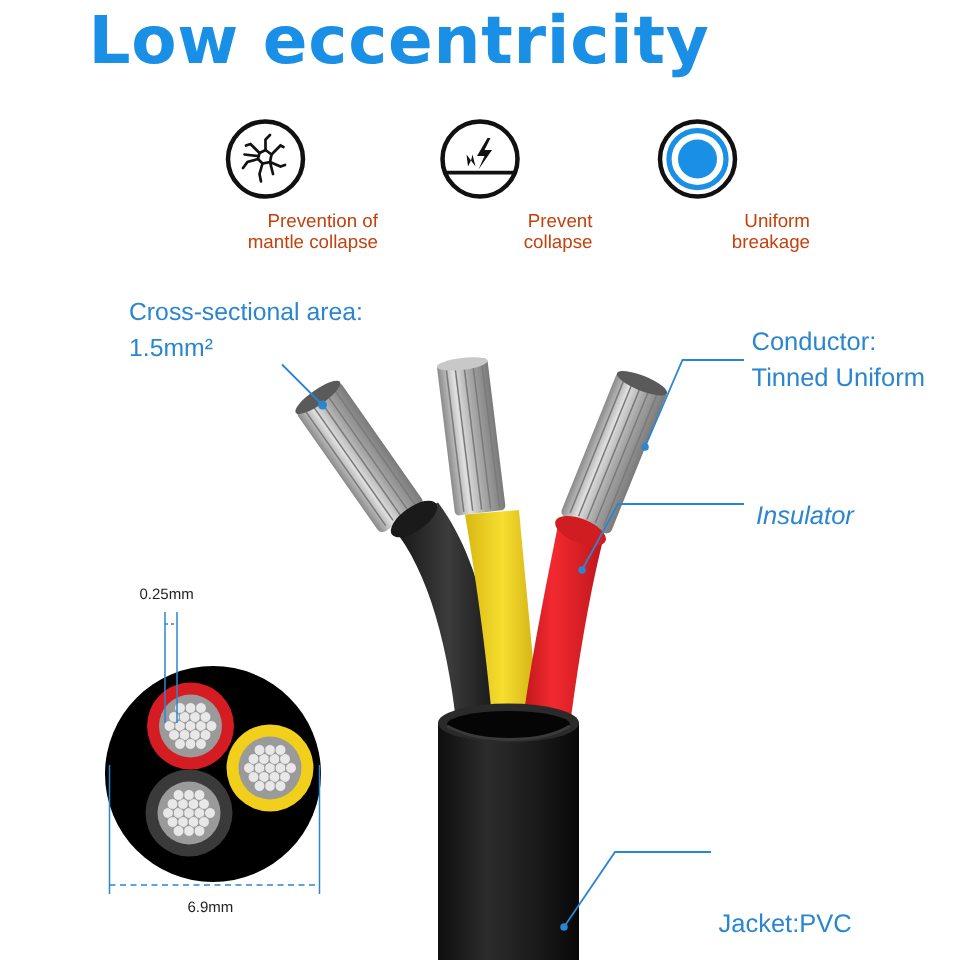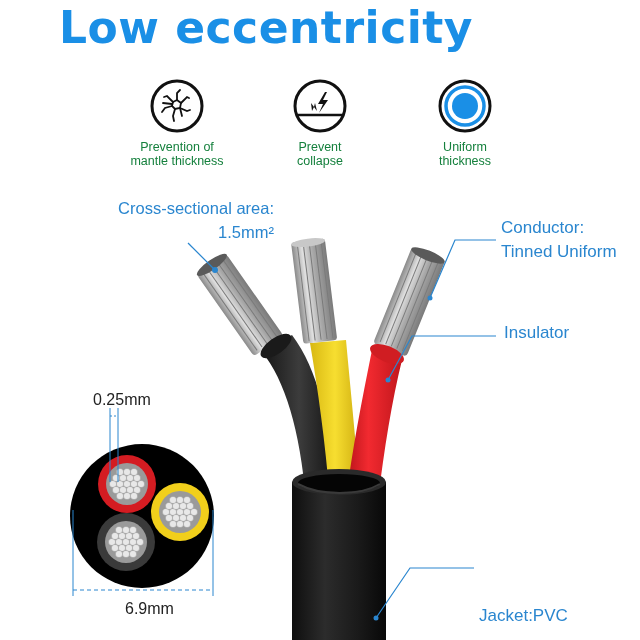--- a/index.html
+++ b/index.html
@@ -14,28 +14,28 @@
     font-family: "DejaVu Sans", sans-serif; font-weight: bold;
     font-size: 44px; letter-spacing: 0.5px;
     color: #1a8fe6;
   }
   .feature {
     position: absolute; top: 78px; width: 150px;
     text-align: center;
   }
   .feature svg { display: block; margin: 0 auto; }
   .feature .flabel {
-    font-size: 12.5px; line-height: 14px; color: #15803d; margin-top: 6px;
+    font-size: 12.5px; line-height: 14px; color: #c2410c; margin-top: 6px; text-align: right;
   }
   .callout {
     position: absolute; color: #2a86cf;
     font-size: 17px; line-height: 24px;
   }
-  .callout.small { font-size: 16.5px; line-height: 24px; text-align: right; }
-  .dim { position: absolute; color: #222; font-size: 16px; }
+  .callout.small { font-size: 16.5px; line-height: 24px; text-align: left; }
+  .dim { position: absolute; color: #222; font-size: 10px; }
   svg.art { position: absolute; left: 0; top: 0; }
 </style>
 </head>
 <body>
 
 <div class="title">Low eccentricity</div>
 
 <div class="feature" style="left:102px;">
   <svg width="56" height="56" viewBox="0 0 56 56">
     <circle cx="28" cy="28" r="25" fill="#fff" stroke="#111" stroke-width="3"></circle>
@@ -46,21 +46,21 @@
       <path d="M32 25 L38 19 L40 20"></path>
       <path d="M31 30 L38 33 L41 32"></path>
       <path d="M26 31 L24 38 L25 43"></path>
       <path d="M23 28 L16 30 L13 34"></path>
       <path d="M31 30 L33 38"></path>
       <path d="M23 26 L14 25"></path>
     </g>
   </svg>
   <div class="flabel">
     <div>Prevention of</div>
-    <div>mantle thickness</div>
+    <div>mantle collapse</div>
   </div>
 </div>
 
 <div class="feature" style="left:245px;">
   <svg width="56" height="56" viewBox="0 0 56 56">
     <circle cx="28" cy="28" r="25" fill="#fff" stroke="#111" stroke-width="3"></circle>
     <line x1="5" y1="37" x2="51" y2="37" stroke="#111" stroke-width="2.5"></line>
     <path d="M33 14 L26 26 L31 26 L27 35 L36 22 L31 22 L35 14 Z" fill="#111"></path>
     <path d="M19 25 L20 33 L22 29 L25 33 L23 25 L22 29 Z" fill="#111"></path>
   </svg>
@@ -71,21 +71,21 @@
 </div>
 
 <div class="feature" style="left:390px;">
   <svg width="56" height="56" viewBox="0 0 56 56">
     <circle cx="28" cy="28" r="25" fill="#fff" stroke="#111" stroke-width="3"></circle>
     <circle cx="28" cy="28" r="19" fill="#fff" stroke="#1a8fe6" stroke-width="3.5"></circle>
     <circle cx="28" cy="28" r="13" fill="#1a8fe6"></circle>
   </svg>
   <div class="flabel">
     <div>Uniform</div>
-    <div>thickness</div>
+    <div>breakage</div>
   </div>
 </div>
 
 <svg class="art" width="640" height="640" viewBox="0 0 640 640">
   <defs>
     <linearGradient id="jacketG" x1="0" x2="1" y1="0" y2="0">
       <stop offset="0" stop-color="#0e0e0e"></stop>
       <stop offset="0.35" stop-color="#2c2c2c"></stop>
       <stop offset="0.7" stop-color="#1a1a1a"></stop>
       <stop offset="1" stop-color="#080808"></stop>
@@ -274,18 +274,18 @@
 <div class="callout small" style="left:86px; top:196px; width:188px;">
   <div>Cross-sectional area:</div>
   <div>1.5mm²</div>
 </div>
 
 <div class="callout" style="left:501px; top:216px;">
   <div>Conductor:</div>
   <div>Tinned Uniform</div>
 </div>
 
-<div class="callout" style="left:504px; top:321px;">Insulator</div>
+<div class="callout" style="left:504px; top:332px;font-style:italic;">Insulator</div>
 
 <div class="callout" style="left:479px; top:556px;margin-top:48px;">Jacket:PVC</div>
 
 <div class="dim" style="left:93px; top:391px;">0.25mm</div>
 <div class="dim" style="left:125px; top:600px;">6.9mm</div>
 
 </body></html>

